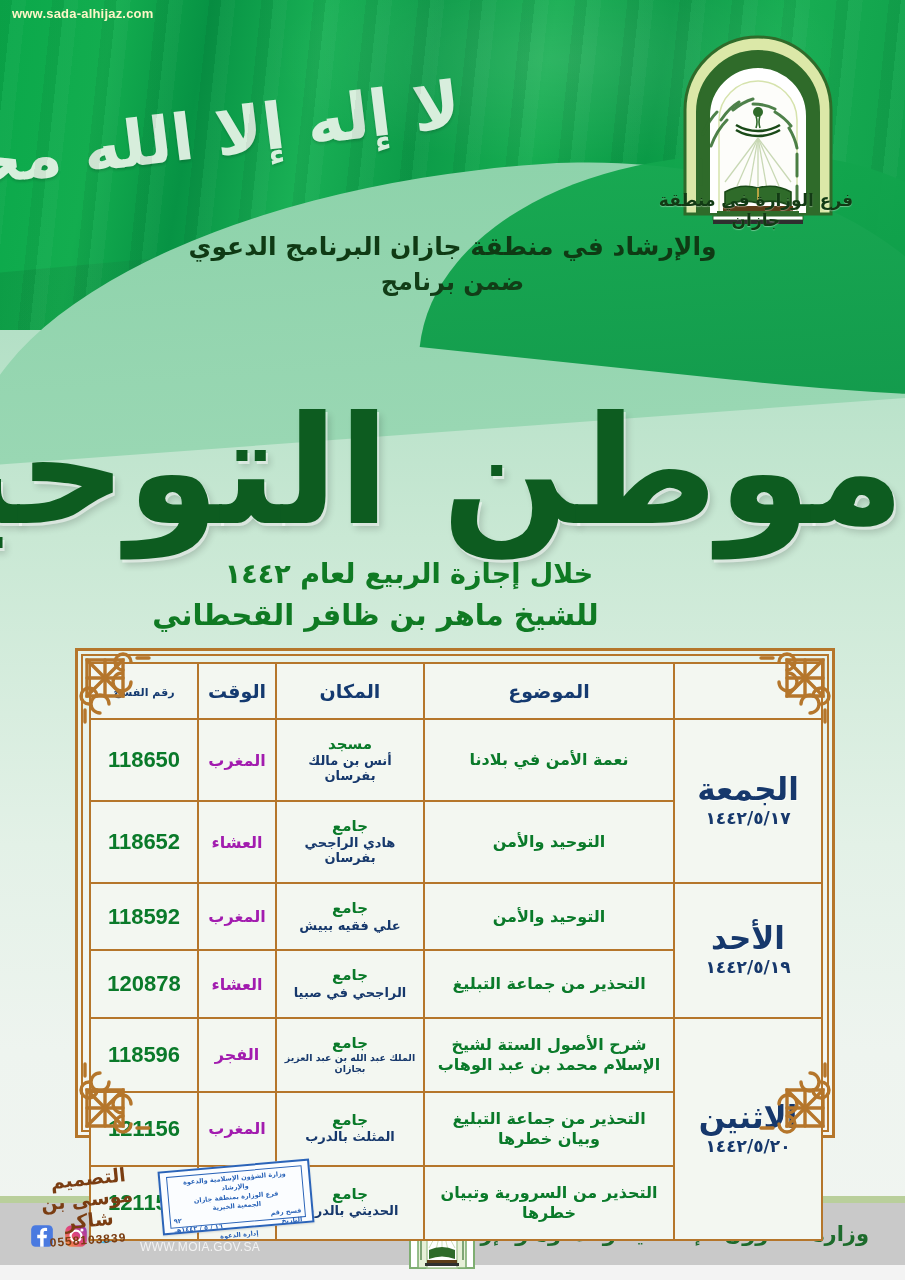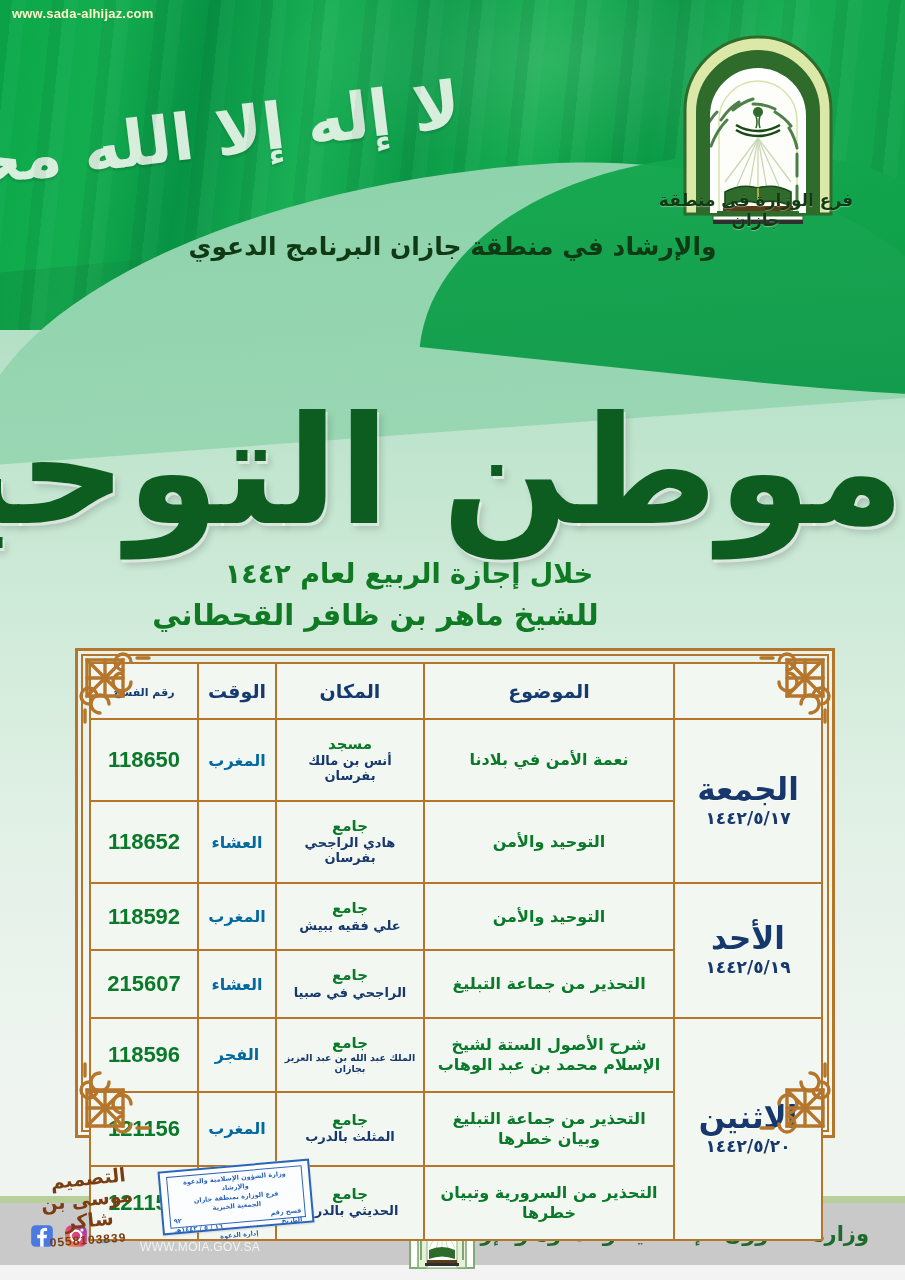--- a/index.html
+++ b/index.html
@@ -111,21 +111,21 @@
     font-family:"DejaVu Sans",sans-serif;text-shadow:1px 1px 0 rgba(255,255,255,.6);}
   .day-date{color:#16386c;font-size:17px;font-weight:700;margin-top:3px;
     font-family:"DejaVu Sans",sans-serif;direction:rtl;}
   .topic{color:#0a7a2a;font-size:16px;font-weight:700;line-height:1.25;
     font-family:"DejaVu Sans",sans-serif;}
   .place-k{color:#0a7a2a;font-size:15px;font-weight:700;line-height:1.15;
     font-family:"DejaVu Sans",sans-serif;}
   .place-n{color:#16386c;font-size:13px;font-weight:700;line-height:1.15;margin-top:1px;
     font-family:"DejaVu Sans",sans-serif;}
   .place-n.tiny{font-size:9.5px;}
-  .time{color:#0369a1;font-size:16px;font-weight:700;font-family:"DejaVu Sans",sans-serif;}
+  .time{color:#a21caf;font-size:16px;font-weight:700;font-family:"DejaVu Sans",sans-serif;}
   .num{color:#0a7a2a;font-size:22px;font-weight:700;font-family:"Liberation Sans",sans-serif;direction:ltr;}
 
   
   .orn{position:absolute;width:74px;height:74px;z-index:29;pointer-events:none;}
   .orn.tl{left:4px;top:4px;}
   .orn.tr{right:4px;top:4px;transform:scaleX(-1);}
   .orn.bl{left:4px;bottom:4px;transform:scaleY(-1);}
   .orn.br{right:4px;bottom:4px;transform:scale(-1,-1);}
 
   
@@ -212,20 +212,21 @@
 
       <rect x="54" y="197" width="82" height="5" fill="#2f6b2a"></rect>
       <rect x="50" y="202" width="90" height="4" fill="#ffffff" stroke="#2f6b2a" stroke-width="1"></rect>
       <rect x="50" y="206" width="90" height="4" fill="#2f2f2f"></rect>
     </svg>
   </div>
   <div class="emblem-sub">فرع الوزارة في منطقة جازان</div>
 
   <div class="intro">
     <p class="l3">والإرشاد في منطقة جازان البرنامج الدعوي</p>
+    <p class="l4">ضمن برنامج</p>
   </div>
 
   <div class="bigtitle">موطن التوحيد</div>
   <div class="sub1">خلال إجازة الربيع لعام ١٤٤٢</div>
   <div class="sub2">للشيخ ماهر بن ظافر القحطاني</div>
 
   <div class="tablewrap">
     <div class="tbl-frame"></div>
     <div class="tbl-frame-in"></div>
 
@@ -347,21 +348,21 @@
           </tr>
           <tr>
             <td>
               <div class="topic">التحذير من جماعة التبليغ</div>
             </td>
             <td>
               <div class="place-k">جامع</div>
               <div class="place-n">الراجحي في صبيا</div>
             </td>
             <td><span class="time">العشاء</span></td>
-            <td><span class="num">215607</span></td>
+            <td><span class="num">120878</span></td>
           </tr>
           <tr>
             <td class="day-cell" rowspan="3">
               <div class="day-name">الاثنين</div>
               <div class="day-date">١٤٤٢/٥/٢٠</div>
             </td>
             <td>
               <div class="topic">شرح الأصول الستة لشيخ الإسلام محمد بن عبد الوهاب</div>
             </td>
             <td>

